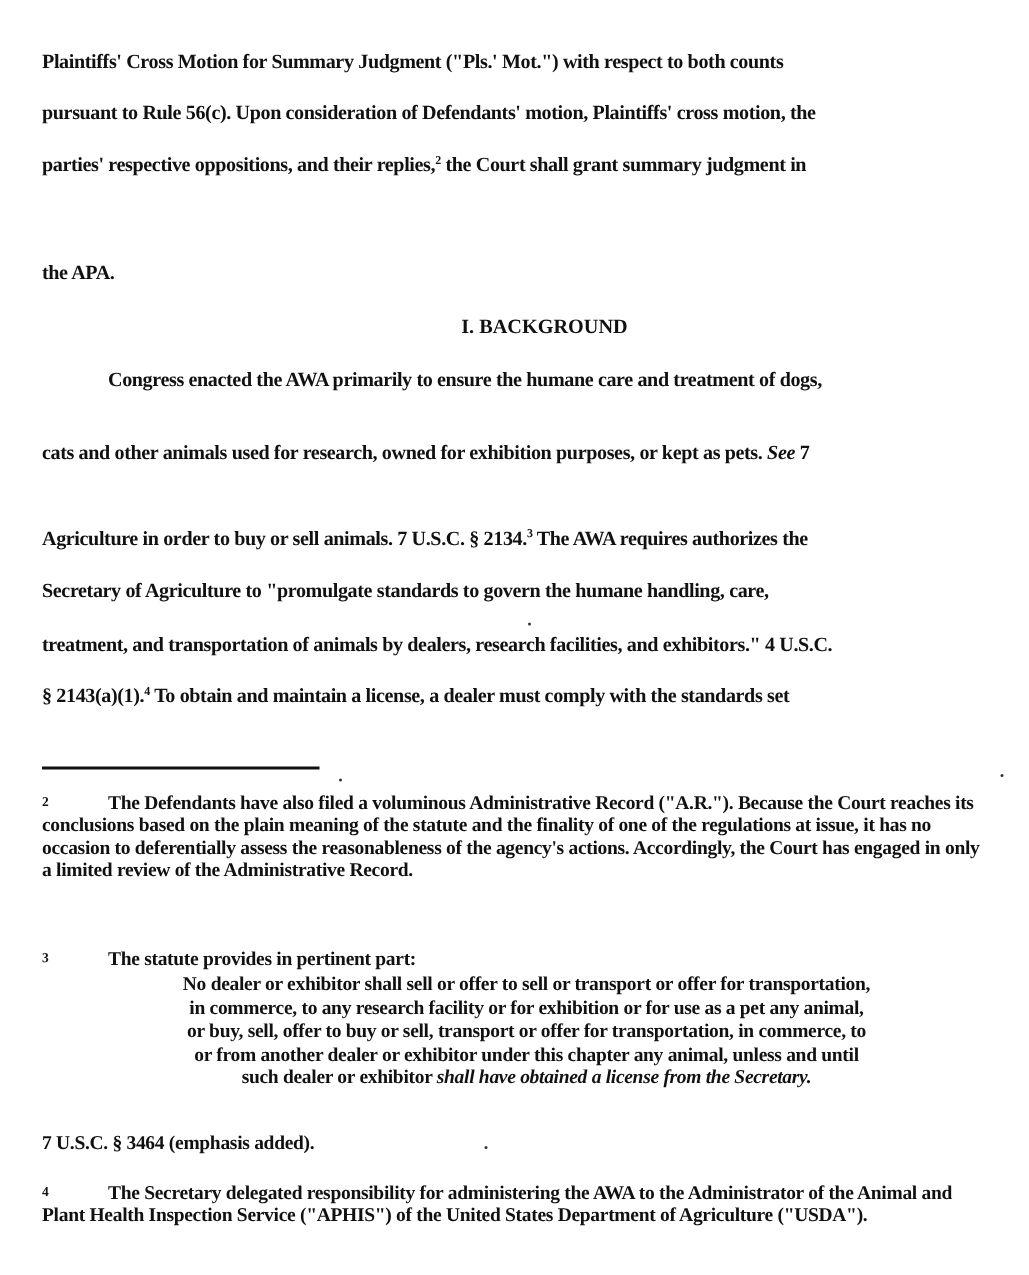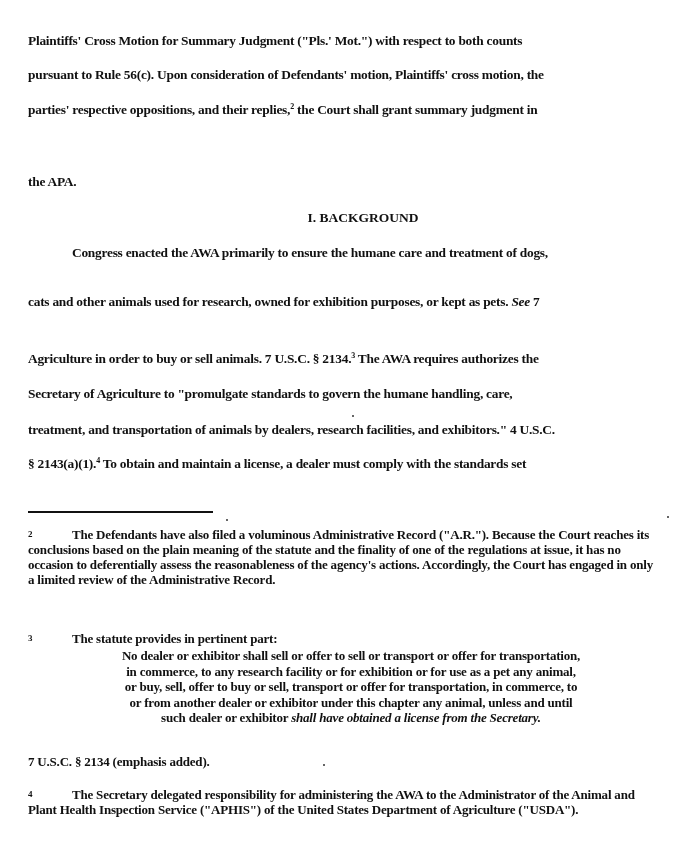--- a/index.html
+++ b/index.html
@@ -45,21 +45,21 @@
   <div class="fn" style="top:527px">
     <span class="fn-marker">2</span>
     <div class="fn-first">The Defendants have also filed a voluminous Administrative Record ("A.R.").  Because the Court reaches its conclusions based on the plain meaning of the statute and the finality of one of the regulations at issue, it has no occasion to deferentially assess the reasonableness of the agency's actions.  Accordingly, the Court has engaged in only a limited review of the Administrative Record.</div>
   </div>
 
   <div class="fn" style="top:631px">
     <span class="fn-marker">3</span>
     <div class="fn-first">The statute provides in pertinent part:</div>
   </div>
   <div class="quote" style="top:648px"><span>No dealer or exhibitor shall sell or offer to sell or transport or offer for transportation, in commerce, to any research facility or for exhibition or for use as a pet any animal, or buy, sell, offer to buy or sell, transport or offer for transportation, in commerce, to or from another dealer or exhibitor under this chapter any animal, unless and until such dealer or exhibitor </span><i>shall have obtained a license from the Secretary.</i></div>
-  <div class="fn" style="top:754px">7 U.S.C. § 2134 (emphasis added).</div>
+  <div class="fn" style="top:754px">7 U.S.C. § 3464 (emphasis added).</div>
 
   <div class="fn" style="top:787px">
     <span class="fn-marker">4</span>
     <div class="fn-first">The Secretary delegated responsibility for administering the AWA to the Administrator of the Animal and Plant Health Inspection Service ("APHIS") of the United States Department of Agriculture ("USDA").</div>
   </div>
 
   <div class="speck" style="left:667px; top:516px"></div>
   <div class="speck" style="left:226px; top:519px"></div>
   <div class="speck" style="left:352px; top:415px"></div>
   <div class="speck" style="left:323px; top:764px"></div>

